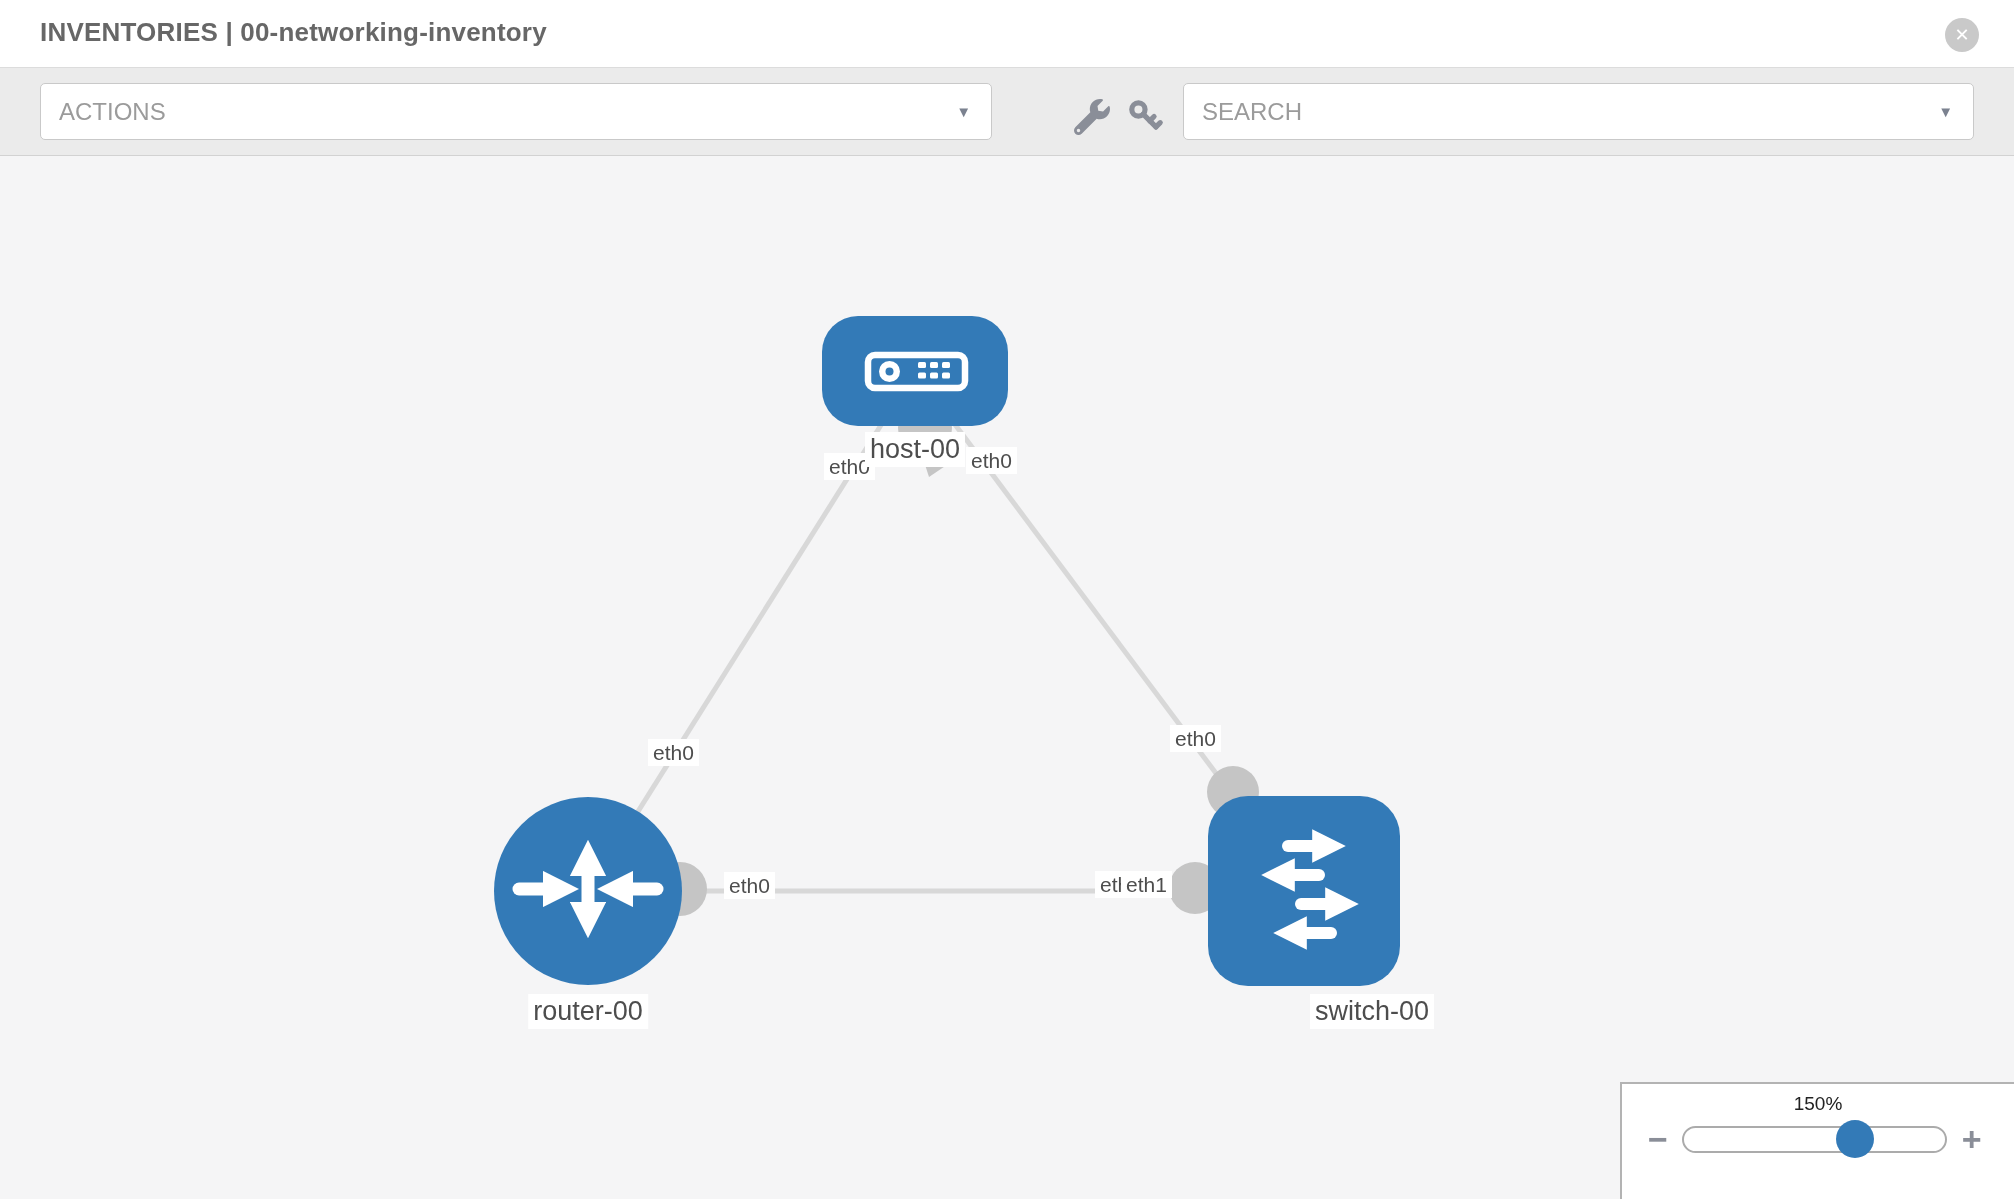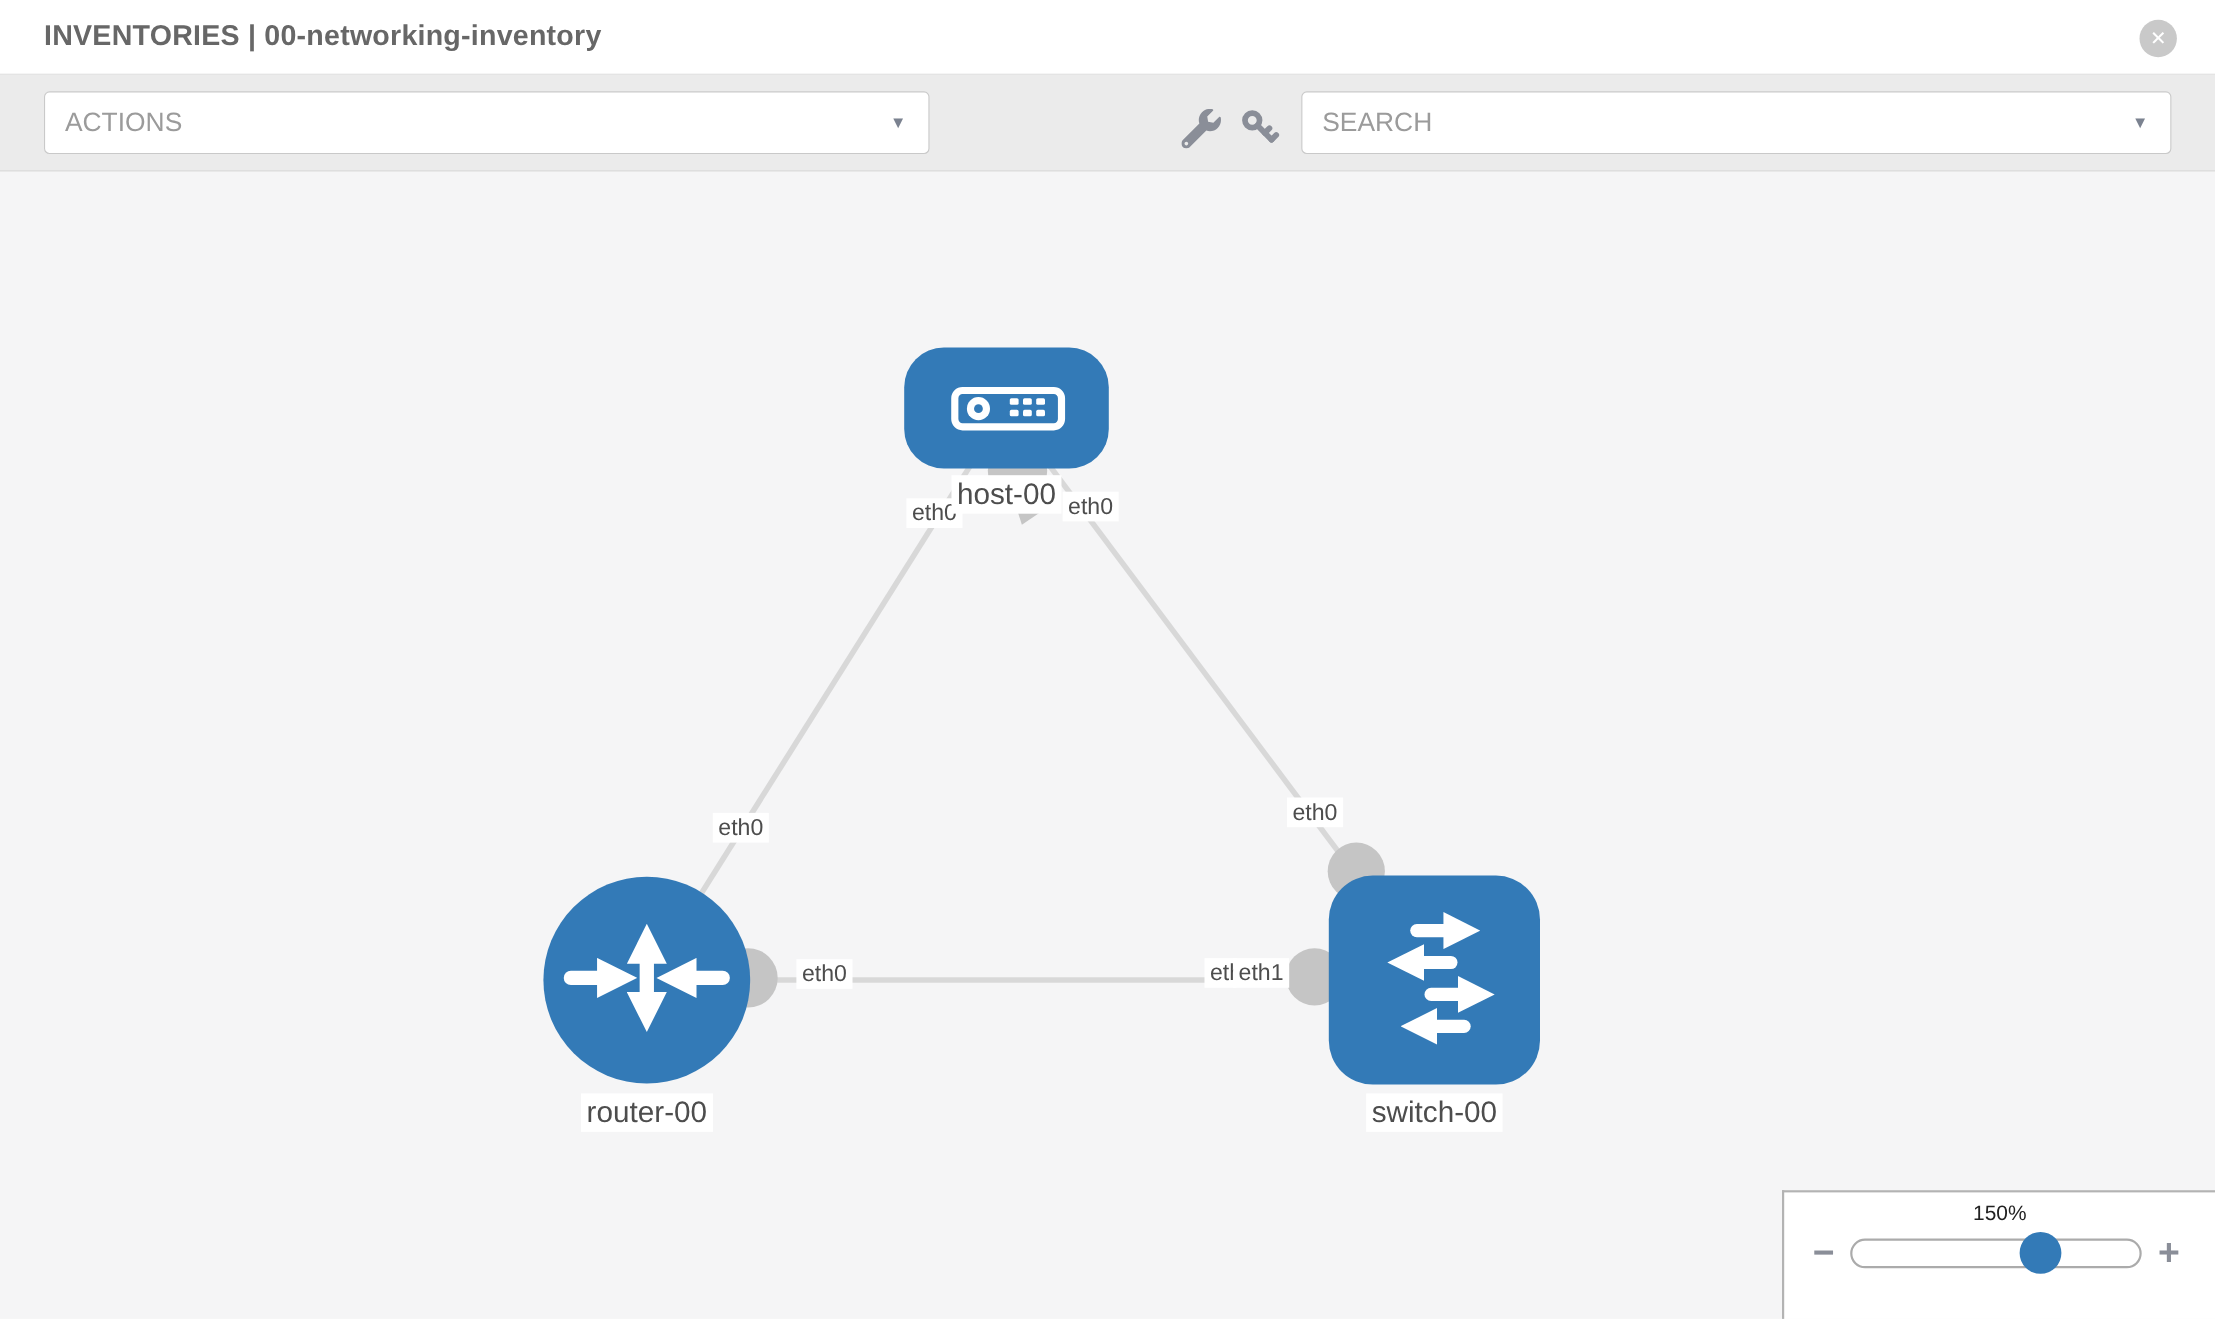--- a/index.html
+++ b/index.html
@@ -18,21 +18,21 @@
 
   
   .toolbar { position:relative; width:100%; height:88px; background:#ebebeb;
              border-bottom:1px solid #d2d2d2; }
   .select-box { position:absolute; top:15px; height:57px; background:#ffffff;
                 border:1px solid #c9c9c9; border-radius:5px; cursor:pointer; }
   .select-box .sel-label { position:absolute; left:18px; top:0; line-height:55px;
                            font-size:24px; color:#9b9b9b; }
   .select-box .caret { position:absolute; right:20px; top:0; line-height:55px;
                        font-size:15px; color:#7b8290; }
-  .actions-box { left:40px;  width:805px; }
+  .actions-box { left:40px;  width:952px; }
   .search-box  { left:1183px; width:791px;text-decoration:underline; }
   .tool-icon { position:absolute; top:31px; width:36px; height:36px; cursor:pointer; }
   .wrench-pos { left:1074px; }
   .key-pos    { left:1128px; }
 
   
   .canvas { position:relative; width:2014px; height:1043px; background:#f5f5f6; }
   .canvas svg.graph { position:absolute; left:0; top:0; }
 
   .chip { position:absolute; background:#ffffff; color:#4d4d4d; padding:0 5px;
@@ -149,21 +149,21 @@
   <div class="chip iface" style="left:966px; top:291px;">eth0</div>
 
   <div class="chip iface" style="left:648px; top:583px;">eth0</div>
   <div class="chip iface" style="left:1170px; top:569px;">eth0</div>
 
   <div class="chip iface" style="left:724px; top:716px;">eth0</div>
   <div class="chip iface clipped" style="left:1095px; top:715px;">eth1</div>
   <div class="chip iface" style="left:1121px; top:715px;">eth1</div>
 
   <div class="chip nodename" style="left:588px; top:838px;">router-00</div>
-  <div class="chip nodename" style="left:1304px; top:838px;">switch-00</div>
+  <div class="chip nodename" style="left:1372px; top:838px;">switch-00</div>
 
   <div class="zoom-panel">
     <div class="zoom-level">150%</div>
     <div class="zoom-row">
       <span class="zoom-btn zoom-minus">−</span>
       <div class="zoom-track">
         <div class="zoom-knob"></div>
       </div>
       <span class="zoom-btn zoom-plus">+</span>
     </div>

